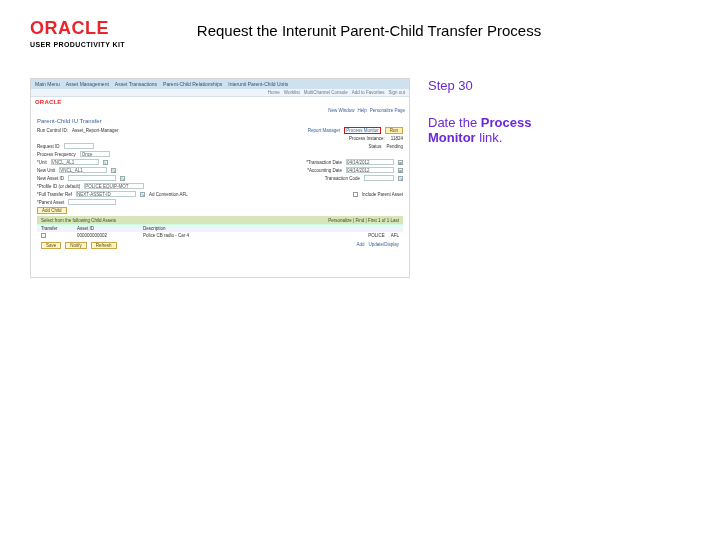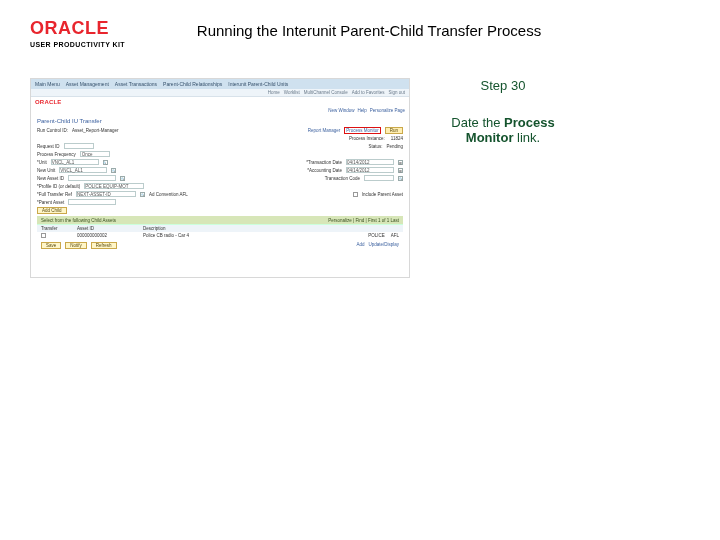--- a/index.html
+++ b/index.html
@@ -34,34 +34,34 @@
   .run-btn { background: #ffefb3; border: 1px solid #caa84a; color: #5a4a10; font-size: 4.5px; padding: 0 4px; }
   .addbtn { background: #fff6c8; border: 1px solid #caa84a; color: #5a4a10; font-size: 4.5px; padding: 0 4px; }
   .grid-head { background: #d7e6b8; height: 8px; display:flex; align-items:center; padding:0 4px; font-size:4.5px; color:#3a5020; justify-content:space-between; }
   .grid-body { border-top:1px solid #cfd; }
   .grid-row { display:flex; gap:6px; padding:1px 4px; font-size:4.5px; color:#333; }
   .save-row { display:flex; gap:4px; padding:2px 4px; font-size:4.5px; }
   .save-row .b { background:#fff6c8; border:1px solid #caa84a; padding:0 4px; color:#5a4a10; }
   .save-row .lnk { color:#3a5f9e; }
 
   
-  .instr { flex: 1; font-size: 13px; color: #14532d; text-align: center; }
+  .instr { flex: 1; font-size: 13px; color: #6d28d9; }
   .step-no { margin-bottom: 22px; }
   .instr-text .b { font-weight: bold; }
 </style>
 </head>
 <body>
 <div class="page">
 
   <div class="header">
     <div class="logo-block">
       <div class="oracle-logo">ORACLE</div>
       <div class="upk">USER PRODUCTIVITY KIT</div>
     </div>
-    <div class="doc-title">Running the Interunit Parent-Child Transfer Process</div>
+    <div class="doc-title">Request the Interunit Parent-Child Transfer Process</div>
   </div>
 
   <div class="main">
 
     <div class="app-shot">
       <div class="app-nav">
         <span>Main Menu</span>
         <span>Asset Management</span>
         <span>Asset Transactions</span>
         <span>Parent-Child Relationships</span>

